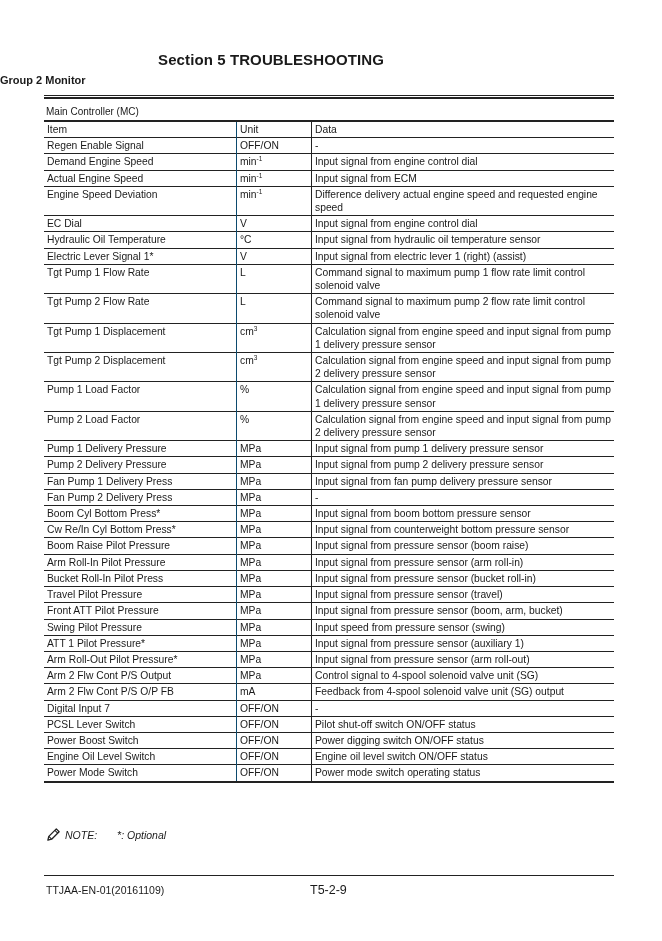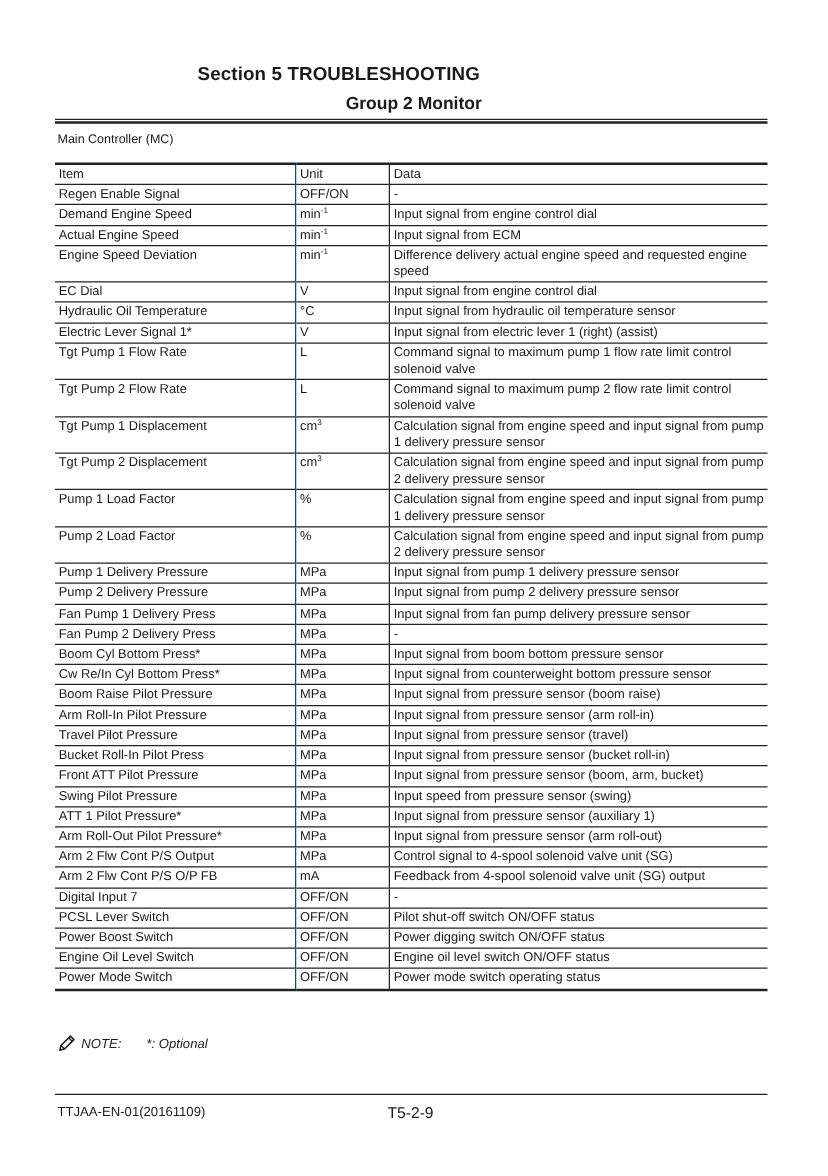--- a/index.html
+++ b/index.html
@@ -1,21 +1,21 @@
 <!DOCTYPE html>
 <html><head>
 <meta charset="utf-8">
 <style>
   html, body { margin: 0; padding: 0; background: #ffffff; }
   body { width: 662px; height: 941px; position: relative; font-family: "Liberation Sans", sans-serif; color: #1a1a1a; overflow: hidden; }
   .hdr-title { position: absolute; top: 51px; left: 0; width: 542px; text-align: center; font-weight: bold; font-size: 15px; letter-spacing: 0.1px; }
-  .hdr-sub { position: absolute; top: 74px; left: 0; width: 662px; text-align: center; font-weight: bold; font-size: 14px; }
+  .hdr-sub { position: absolute; top: 74px; left: 0; width: 662px; font-weight: bold; font-size: 11px; }
   .hdr-rule { position: absolute; top: 95px; left: 44px; width: 570px; border-top: 1px solid #222; border-bottom: 2px solid #222; height: 1px; }
   .tbl-caption { position: absolute; top: 106px; left: 46px; font-size: 10px; }
-  table.mc { position: absolute; top: 120px; left: 44px; width: 570px; border-collapse: collapse; font-size: 10.3px; line-height: 13.2px; margin-top: 10px; }
+  table.mc { position: absolute; top: 120px; left: 44px; width: 570px; border-collapse: collapse; font-size: 10.3px; line-height: 13.2px; }
   table.mc td { border-top: 1px solid #222; padding: 1px 3px 1px 3px; vertical-align: top; }
   table.mc tr:first-child td { border-top: 2px solid #222; }
   table.mc tr:last-child td { border-bottom: 2px solid #222; }
   table.mc td.c1 { width: 186px; }
   table.mc td.c2 { width: 68px; border-left: 1px solid #0c4a6e; }
   table.mc td.c3 { border-left: 1px solid #222; }
   sup { font-size: 6.5px; line-height: 0; vertical-align: 4px; }
   .note { position: absolute; top: 827px; left: 46px; font-size: 10.5px; font-style: italic; display: flex; align-items: center; gap: 4px; }
   .note .pen { width: 15px; height: 15px; }
   .note .lbl { margin-right: 16px; }
@@ -138,28 +138,28 @@
         <td class="c1">Boom Raise Pilot Pressure</td>
         <td class="c2"><span>MPa</span></td>
         <td class="c3">Input signal from pressure sensor (boom raise)</td>
       </tr>
       <tr>
         <td class="c1">Arm Roll-In Pilot Pressure</td>
         <td class="c2"><span>MPa</span></td>
         <td class="c3">Input signal from pressure sensor (arm roll-in)</td>
       </tr>
       <tr>
+        <td class="c1">Bucket Roll-In Pilot Press</td>
+        <td class="c2"><span>MPa</span></td>
+        <td class="c3">Input signal from pressure sensor (bucket roll-in)</td>
+      </tr>
+      <tr>
         <td class="c1">Travel Pilot Pressure</td>
         <td class="c2"><span>MPa</span></td>
         <td class="c3">Input signal from pressure sensor (travel)</td>
-      </tr>
-      <tr>
-        <td class="c1">Bucket Roll-In Pilot Press</td>
-        <td class="c2"><span>MPa</span></td>
-        <td class="c3">Input signal from pressure sensor (bucket roll-in)</td>
       </tr>
       <tr>
         <td class="c1">Front ATT Pilot Pressure</td>
         <td class="c2"><span>MPa</span></td>
         <td class="c3">Input signal from pressure sensor (boom, arm, bucket)</td>
       </tr>
       <tr>
         <td class="c1">Swing Pilot Pressure</td>
         <td class="c2"><span>MPa</span></td>
         <td class="c3">Input speed from pressure sensor (swing)</td>

